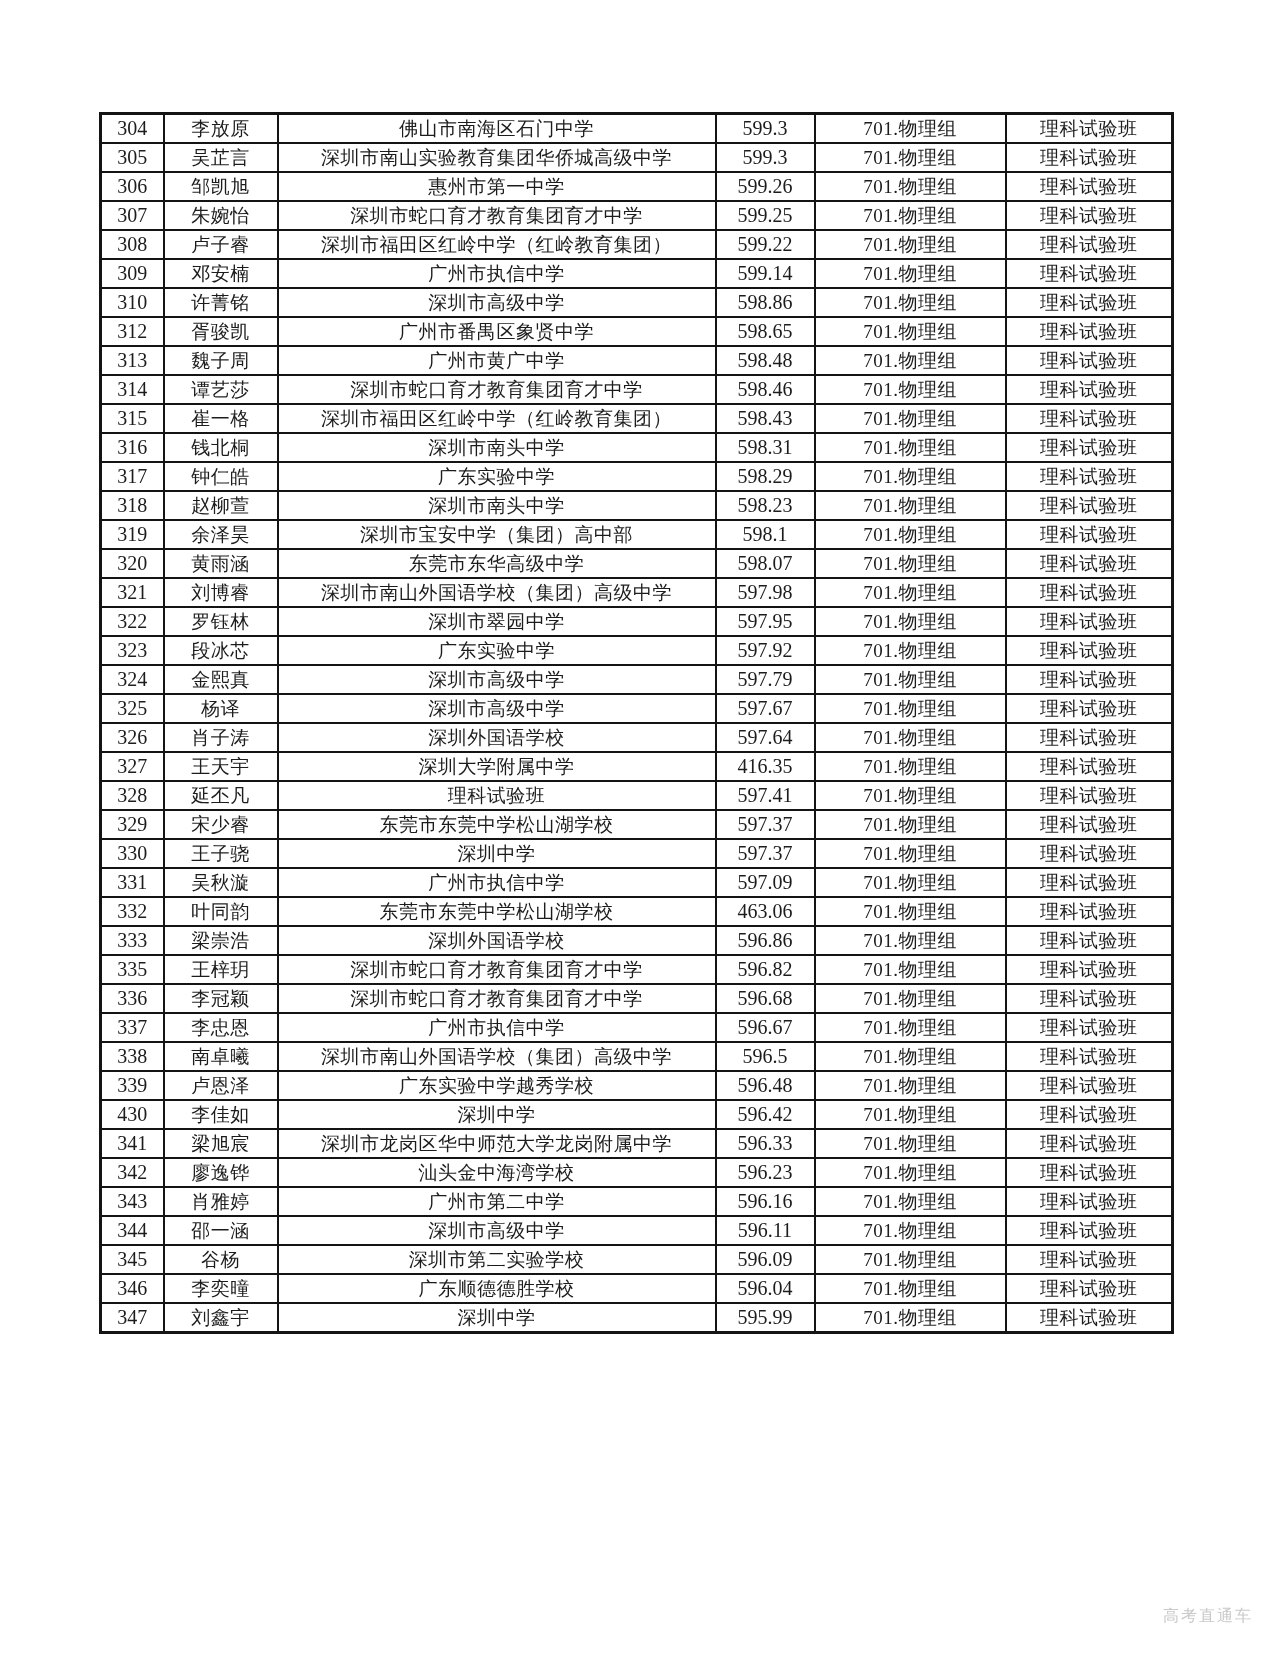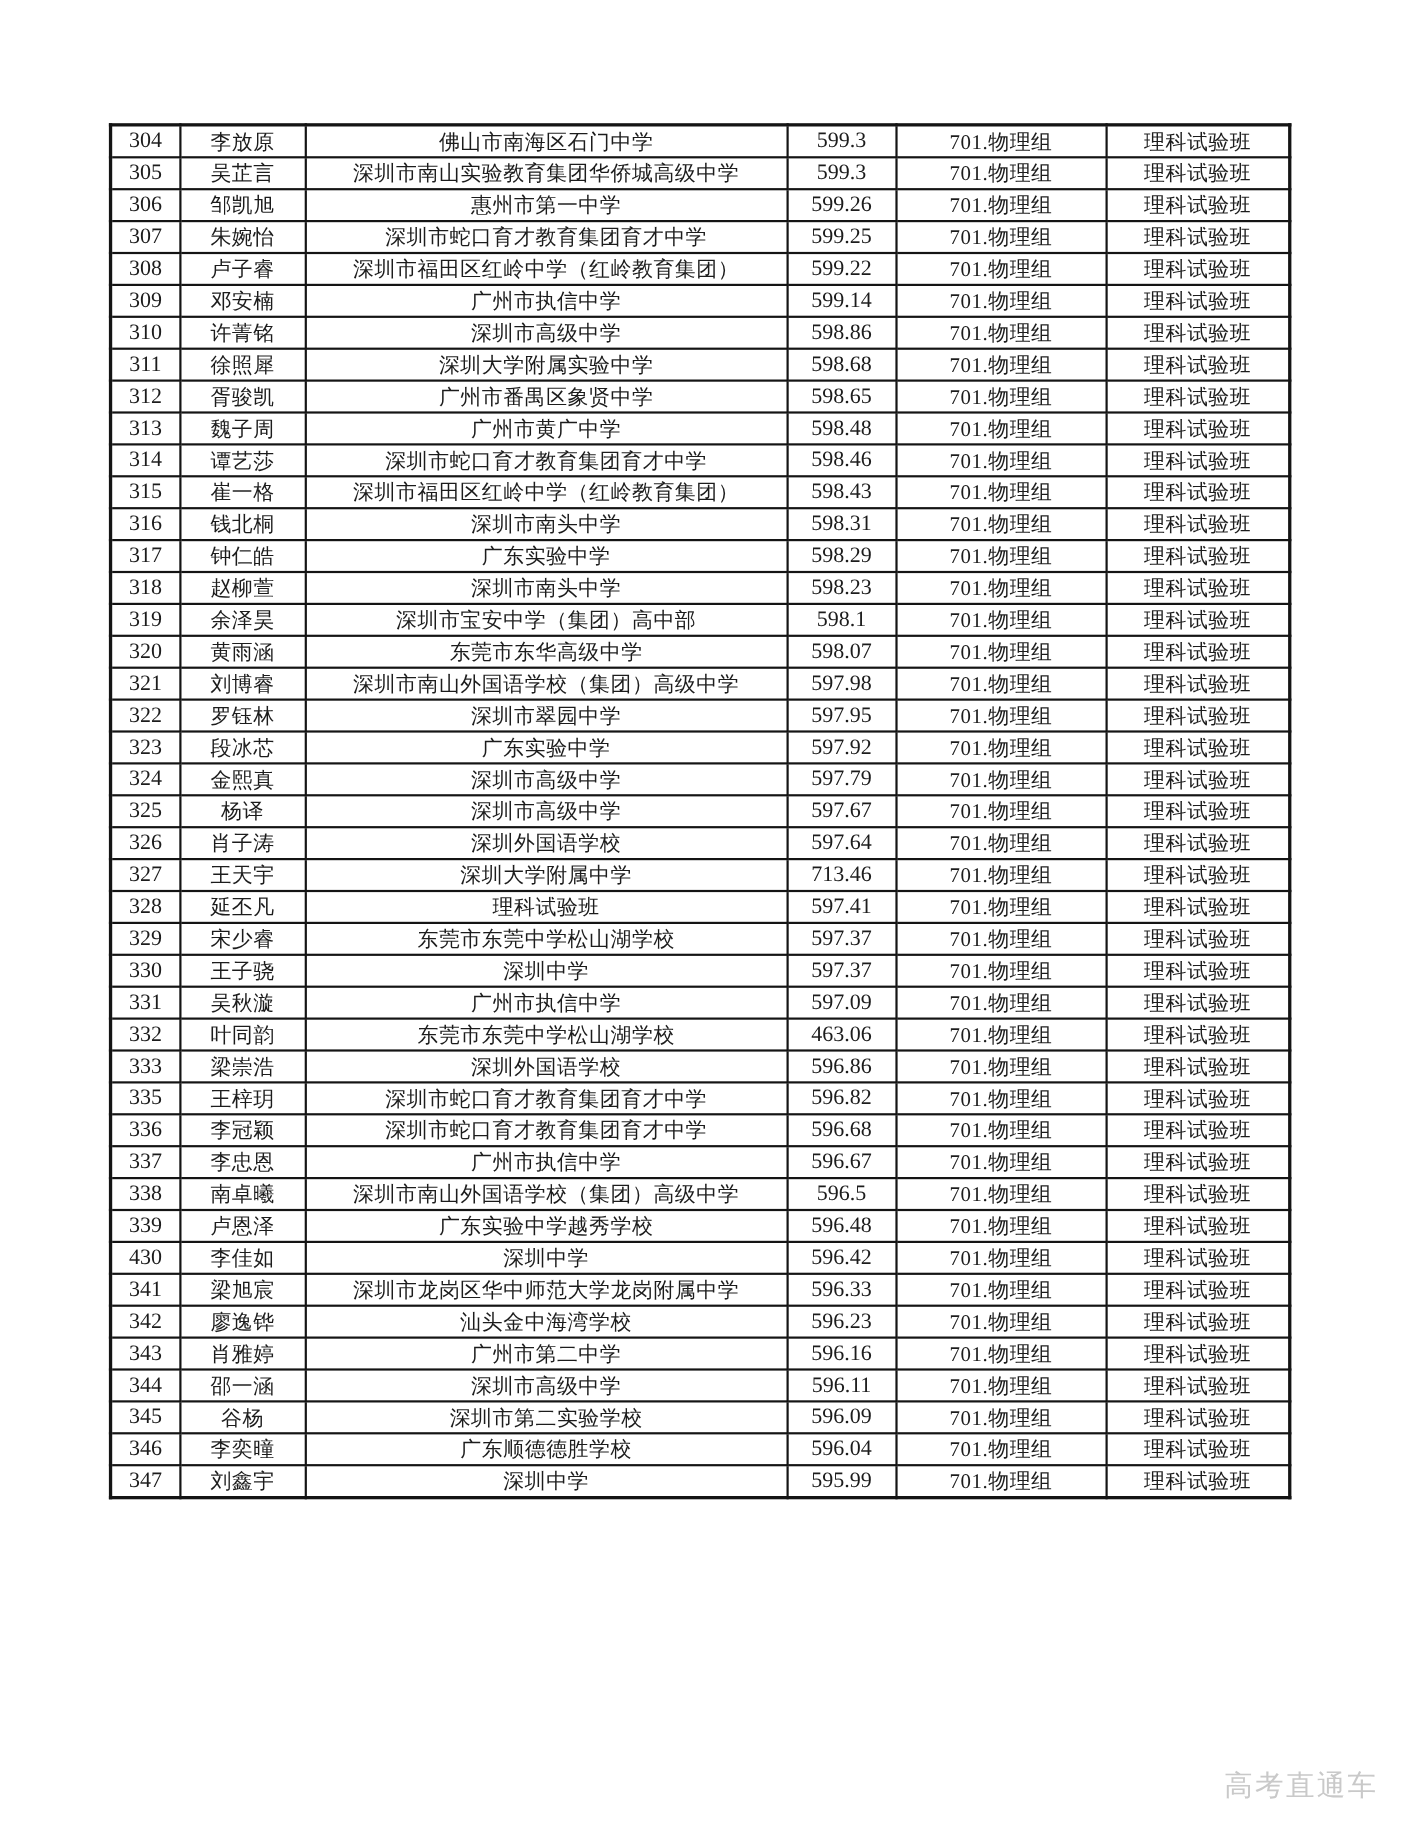--- a/index.html
+++ b/index.html
@@ -44,21 +44,21 @@
   col.c-name   { width: 114px; }
   col.c-school { width: 438px; }
   col.c-score  { width: 99px;  }
   col.c-group  { width: 191px; }
   col.c-class  { width: 167px; }
 
   .watermark {
     position: absolute;
     top: 1606px;
     right: 27px;
-    font-size: 26px;
+    font-size: 16px;
     color: #c9c9c9;
     letter-spacing: 2px;
     font-family: "Liberation Serif", "DejaVu Serif", serif;
   }
 </style>
 </head>
 <body>
 
 <div class="page">
 
@@ -122,28 +122,20 @@
         </tr>
         <tr>
           <td class="num">310</td>
           <td>许菁铭</td>
           <td>深圳市高级中学</td>
           <td class="num">598.86</td>
           <td>701.物理组</td>
           <td>理科试验班</td>
         </tr>
         <tr>
-          <td class="num">311</td>
-          <td>徐照犀</td>
-          <td>深圳大学附属实验中学</td>
-          <td class="num">598.68</td>
-          <td>701.物理组</td>
-          <td>理科试验班</td>
-        </tr>
-        <tr>
           <td class="num">312</td>
           <td>胥骏凯</td>
           <td>广州市番禺区象贤中学</td>
           <td class="num">598.65</td>
           <td>701.物理组</td>
           <td>理科试验班</td>
         </tr>
         <tr>
           <td class="num">313</td>
           <td>魏子周</td>
@@ -253,21 +245,21 @@
           <td>肖子涛</td>
           <td>深圳外国语学校</td>
           <td class="num">597.64</td>
           <td>701.物理组</td>
           <td>理科试验班</td>
         </tr>
         <tr>
           <td class="num">327</td>
           <td>王天宇</td>
           <td>深圳大学附属中学</td>
-          <td class="num">713.46</td>
+          <td class="num">416.35</td>
           <td>701.物理组</td>
           <td>理科试验班</td>
         </tr>
         <tr>
           <td class="num">328</td>
           <td>延丕凡</td>
           <td>理科试验班</td>
           <td class="num">597.41</td>
           <td>701.物理组</td>
           <td>理科试验班</td>

